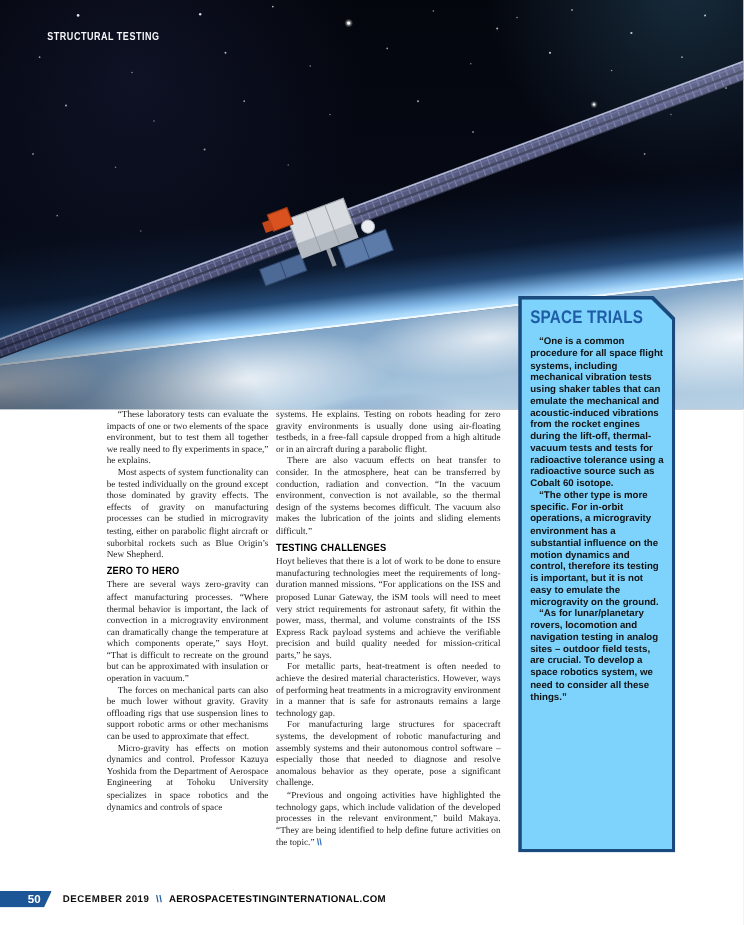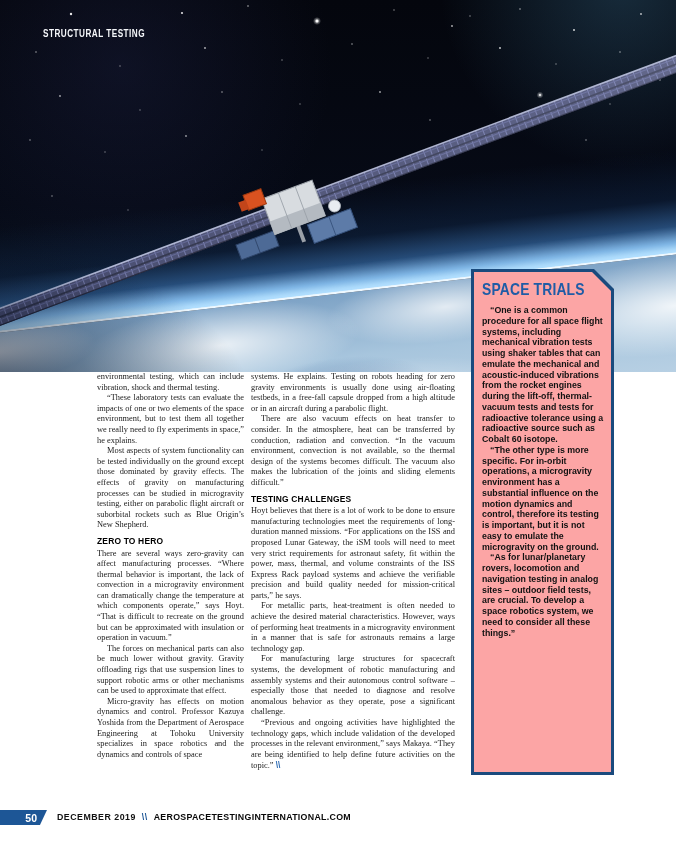--- a/index.html
+++ b/index.html
@@ -52,21 +52,21 @@
   .col p{margin:0;}
   .col p.ind{text-indent:10px;}
   .subhead{font-family:"Liberation Sans",sans-serif;font-weight:700;font-size:9.6px;color:#000;
         margin:5px 0 2px 0;letter-spacing:.2px;transform:scaleX(.88);transform-origin:left center;
         text-align:left;}
   .end-mark{color:#2e6cb5;font-family:"Liberation Sans",sans-serif;font-weight:700;}
 
   
   .side-outer{position:absolute;left:471px;top:269px;width:143px;height:506px;background:#1a4a7d;
         clip-path:polygon(0 0,123px 0,143px 20px,143px 506px,0 506px);}
-  .side-inner{position:absolute;left:3px;top:3px;width:137px;height:500px;background:#fca5a5;
+  .side-inner{position:absolute;left:3px;top:3px;width:137px;height:500px;background:#7dd3fc;
         clip-path:polygon(0 0,118px 0,137px 19px,137px 500px,0 500px);
         box-sizing:border-box;padding:8px 6px 0 8px;}
   .side-title{color:#1f5ca6;font-weight:700;font-size:16.5px;letter-spacing:.2px;
         transform:scaleX(.84);transform-origin:left center;margin:0 0 6px 0;}
   .side-inner p{margin:0;font-size:8.8px;line-height:10.75px;font-weight:700;color:#121212;}
   .side-inner p.ind{text-indent:8px;}
 
   
   .footer-badge{position:absolute;left:0;top:810px;width:47px;height:15px;background:#1d5696;
         clip-path:polygon(0 0,100% 0,85% 100%,0 100%);color:#fff;font-weight:700;font-size:10.5px;
@@ -167,37 +167,36 @@
       </g>
     </svg>
 
     <div class="hero-shade"></div>
 
     <div class="section-label">STRUCTURAL TESTING</div>
 
   </div>
 
   <div class="col col1">
-    <p>environmental testing, which can include vibration, shock and thermal testing.</p>
     <p class="ind">“These laboratory tests can evaluate the impacts of one or two elements of the space environment, but to test them all together we really need to fly experiments in space,” he explains.</p>
     <p class="ind">Most aspects of system functionality can be tested individually on the ground except those dominated by gravity effects. The effects of gravity on manufacturing processes can be studied in microgravity testing, either on parabolic flight aircraft or suborbital rockets such as Blue Origin’s New Shepherd.</p>
     <div class="subhead">ZERO TO HERO</div>
     <p>There are several ways zero-gravity can affect manufacturing processes. “Where thermal behavior is important, the lack of convection in a microgravity environment can dramatically change the temperature at which components operate,” says Hoyt. “That is difficult to recreate on the ground but can be approximated with insulation or operation in vacuum.”</p>
     <p class="ind">The forces on mechanical parts can also be much lower without gravity. Gravity offloading rigs that use suspension lines to support robotic arms or other mechanisms can be used to approximate that effect.</p>
     <p class="ind">Micro-gravity has effects on motion dynamics and control. Professor Kazuya Yoshida from the Department of Aerospace Engineering at Tohoku University specializes in space robotics and the dynamics and controls of space</p>
   </div>
 
   <div class="col col2">
     <p>systems. He explains. Testing on robots heading for zero gravity environments is usually done using air-floating testbeds, in a free-fall capsule dropped from a high altitude or in an aircraft during a parabolic flight.</p>
     <p class="ind">There are also vacuum effects on heat transfer to consider. In the atmosphere, heat can be transferred by conduction, radiation and convection. “In the vacuum environment, convection is not available, so the thermal design of the systems becomes difficult. The vacuum also makes the lubrication of the joints and sliding elements difficult.”</p>
     <div class="subhead">TESTING CHALLENGES</div>
     <p>Hoyt believes that there is a lot of work to be done to ensure manufacturing technologies meet the requirements of long-duration manned missions. “For applications on the ISS and proposed Lunar Gateway, the iSM tools will need to meet very strict requirements for astronaut safety, fit within the power, mass, thermal, and volume constraints of the ISS Express Rack payload systems and achieve the verifiable precision and build quality needed for mission-critical parts,” he says.</p>
     <p class="ind">For metallic parts, heat-treatment is often needed to achieve the desired material characteristics. However, ways of performing heat treatments in a microgravity environment in a manner that is safe for astronauts remains a large technology gap.</p>
     <p class="ind">For manufacturing large structures for spacecraft systems, the development of robotic manufacturing and assembly systems and their autonomous control software – especially those that needed to diagnose and resolve anomalous behavior as they operate, pose a significant challenge.</p>
-    <p class="ind"><span>“Previous and ongoing activities have highlighted the technology gaps, which include validation of the developed processes in the relevant environment,” says Makaya. “They are being identified to help define future activities on the topic.” </span><span class="end-mark">\\</span></p>
+    <p class="ind"><span>“Previous and ongoing activities have highlighted the technology gaps, which include validation of the developed processes in the relevant environment,” build Makaya. “They are being identified to help define future activities on the topic.” </span><span class="end-mark">\\</span></p>
   </div>
 
   <div class="side-outer">
     <div class="side-inner">
       <div class="side-title">SPACE TRIALS</div>
       <p class="ind">“One is a common procedure for all space flight systems, including mechanical vibration tests using shaker tables that can emulate the mechanical and acoustic-induced vibrations from the rocket engines during the lift-off, thermal-vacuum tests and tests for radioactive tolerance using a radioactive source such as Cobalt 60 isotope.</p>
       <p class="ind">“The other type is more specific. For in-orbit operations, a microgravity environment has a substantial influence on the motion dynamics and control, therefore its testing is important, but it is not easy to emulate the microgravity on the ground.</p>
       <p class="ind">“As for lunar/planetary rovers, locomotion and navigation testing in analog sites – outdoor field tests, are crucial. To develop a space robotics system, we need to consider all these things.”</p>
     </div>
   </div>

